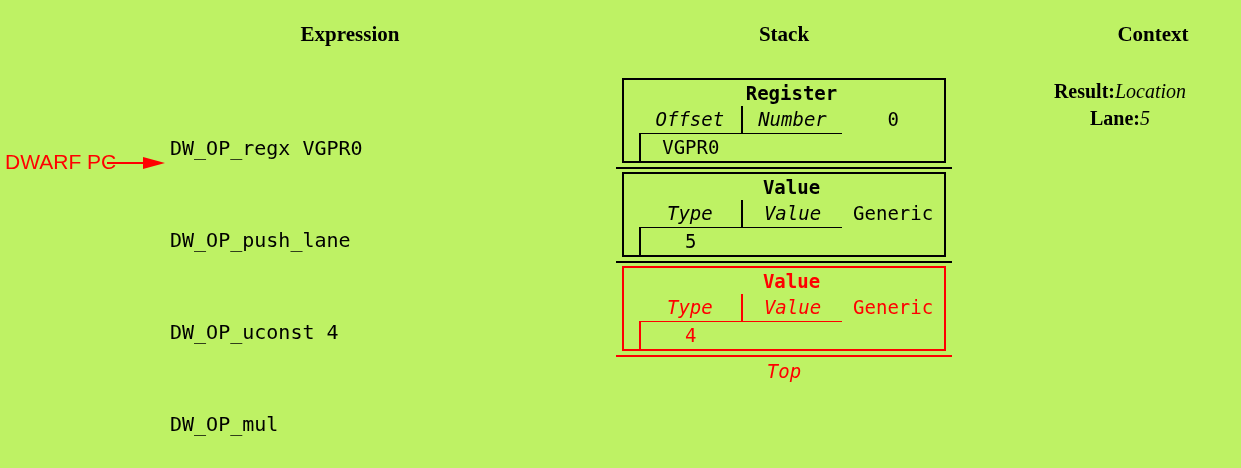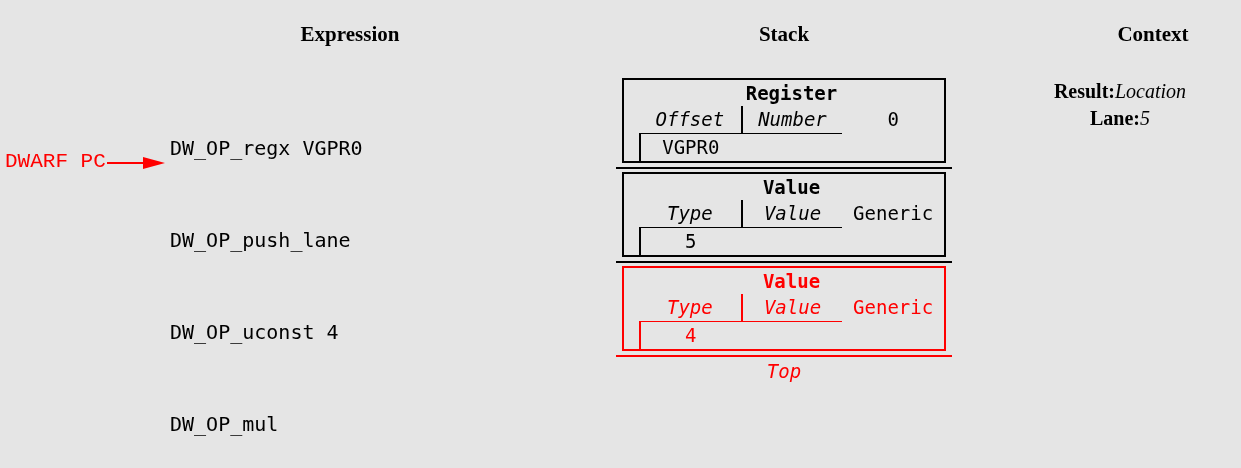--- a/index.html
+++ b/index.html
@@ -1,20 +1,20 @@
 <!DOCTYPE html>
 <html><head>
 <meta charset="utf-8">
 <style>
   html, body { margin: 0; padding: 0; background: #ffffff; }
   #canvas {
     position: relative;
     width: 1241px;
     height: 468px;
-    background: #e5e5e5;
+    background: #bef264;
     font-family: "Liberation Serif", serif;
     color: #000000;
     overflow: hidden;
   }
 
   
   .col-header {
     position: absolute;
     top: 22px;
     transform: translateX(-50%);
@@ -37,21 +37,21 @@
     line-height: 30.6px;
     white-space: pre;
   }
 
   
   .dwarf-pc-label {
     position: absolute;
     left: 5px;
     top: 150px;
     color: #ff0000;
-    font-family: Liberation Mono, monospace;
+    font-family: Liberation Sans, sans-serif;
     font-size: 21px;
     white-space: nowrap;
   }
   .dwarf-pc-arrow {
     position: absolute;
     left: 107px;
     top: 154px;
   }
 
   

